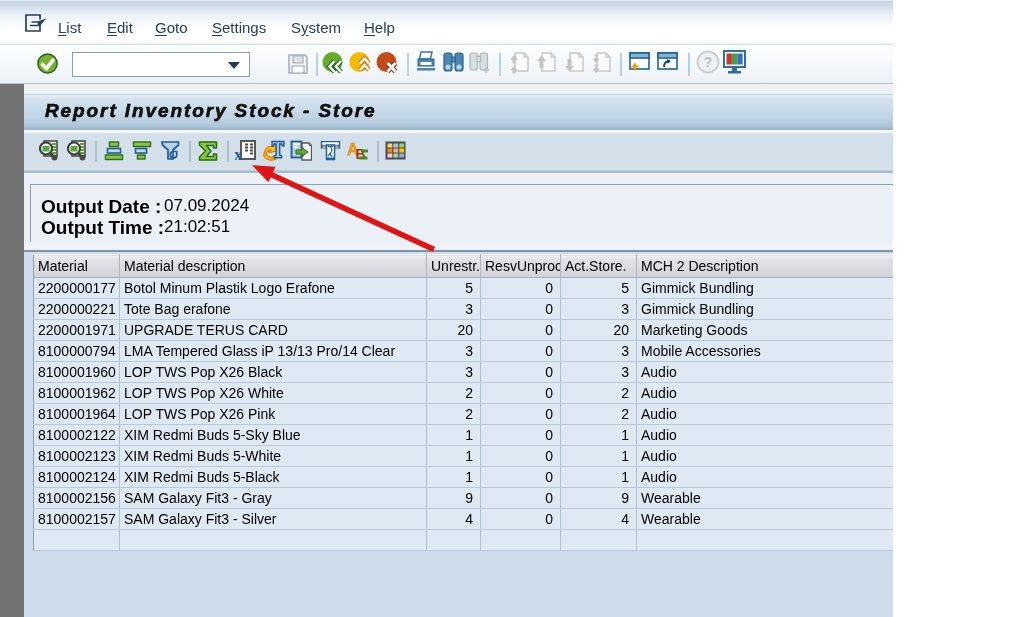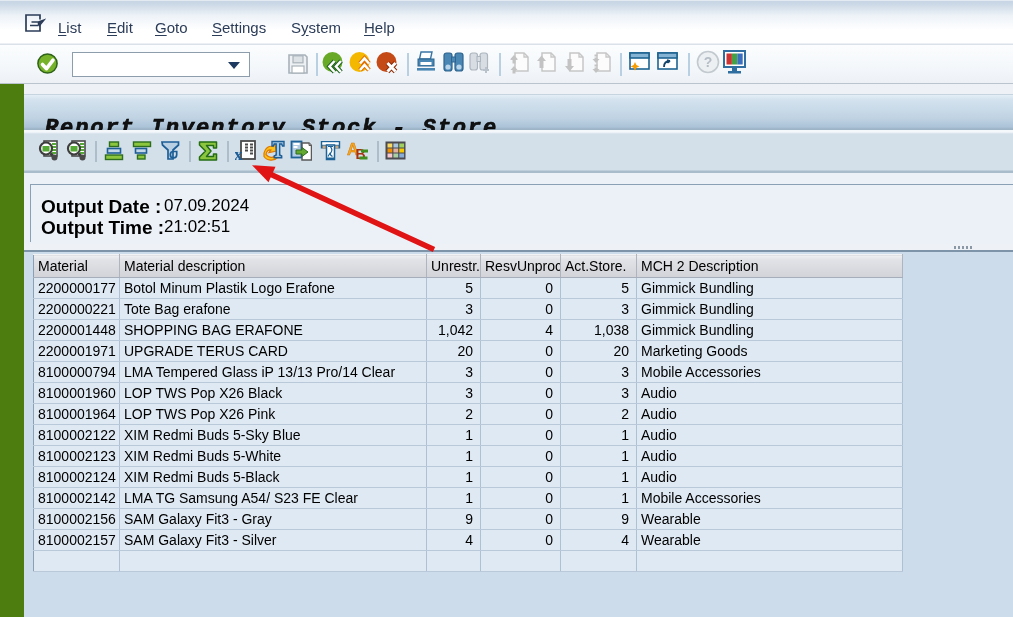--- a/index.html
+++ b/index.html
@@ -1,18 +1,18 @@
 <!DOCTYPE html>
 <html><head>
 <meta charset="utf-8">
 <style>
 * { margin:0; padding:0; box-sizing:border-box; }
 html,body { width:1013px; height:617px; }
-#root { position:relative; width:1013px; height:617px; overflow:hidden;
-  background:#4d7c0f; font-family:"Liberation Sans", sans-serif; }
+#root { position:relative; width:893px; height:617px; overflow:hidden;
+  background:#737373; font-family:"Liberation Sans", sans-serif; }
 .abs { position:absolute; }
 
 
 #menubar { left:0; top:0; width:1013px; height:45px;
   background:linear-gradient(180deg,#ffffff 0px,#c7d5e4 1px,#cbd8e6 4px,#eef3f8 16px,#ffffff 30px,#ffffff 43px,#dbe1e8 44px,#dbe1e8 45px); }
 .mi { position:absolute; top:19px; font-size:15px; color:#2b3c58; }
 .mi u { text-decoration:underline; text-underline-offset:2px; }
 
 
 #toolbar { left:0; top:45px; width:1013px; height:39px; background:linear-gradient(180deg,#fbfdfe 0px,#f5f8fb 20px,#edf1f6 38px);
@@ -20,21 +20,21 @@
 #cmdfield { position:absolute; left:72px; top:7px; width:178px; height:25px;
   background:#ffffff; border:1px solid #8e9dac; }
 #cmdarrow { position:absolute; left:155px; top:9px; width:0; height:0;
   border-left:6px solid transparent; border-right:6px solid transparent; border-top:7px solid #1e3a60; }
 .tsep { position:absolute; top:8px; width:2px; height:23px; background:#b9cfe2; }
 
 
 #strip84 { left:24px; top:84px; width:989px; height:10px; background:#eef2f7; }
 #titlebar { left:24px; top:94px; width:989px; height:36px;
   background:linear-gradient(180deg,#a9bbca 0px,#e4eef6 1px,#d3e2ee 6px,#c0d3e3 24px,#abc3d8 33px,#9db3c6 35px,#9db3c6 36px); }
-#titlebar span { position:absolute; left:21px; top:22px; font-size:22px; font-weight:bold; font-style:italic; color:#111; letter-spacing:1.9px;font-family:Liberation Mono, monospace; -webkit-text-stroke:0.6px #000; }
+#titlebar span { position:absolute; left:21px; top:6px; font-size:19px; font-weight:bold; font-style:italic; color:#111; letter-spacing:1.9px; -webkit-text-stroke:0.6px #000; }
 
 
 #appbar { left:24px; top:130px; width:989px; height:43px;
   background:linear-gradient(180deg,#f4f8fb 0px,#f4f8fb 2px,#d3dfe9 4px,#d3dfe9 40px,#a8bccb 41px,#a8bccb 43px); }
 .asep { position:absolute; top:11px; width:2px; height:21px; background:#aebdca; }
 
 
 #outpanel { left:24px; top:173px; width:989px; height:71px; background:#ecf1f7; }
 #outbox { position:absolute; left:6px; top:11px; width:990px; height:58px;
   border-top:1px solid #8aa0b4; border-left:1px solid #8aa0b4; }
@@ -341,28 +341,20 @@
           </tr>
       <tr>
             <td>2200000221</td>
             <td>Tote Bag erafone</td>
             <td class="n">3</td>
             <td class="n">0</td>
             <td class="n">3</td>
             <td>Gimmick Bundling</td>
           </tr>
       <tr>
-            <td>2200001448</td>
-            <td>SHOPPING BAG ERAFONE</td>
-            <td class="n">1,042</td>
-            <td class="n">4</td>
-            <td class="n">1,038</td>
-            <td>Gimmick Bundling</td>
-          </tr>
-      <tr>
             <td>2200001971</td>
             <td>UPGRADE TERUS CARD</td>
             <td class="n">20</td>
             <td class="n">0</td>
             <td class="n">20</td>
             <td>Marketing Goods</td>
           </tr>
       <tr>
             <td>8100000794</td>
             <td>LMA Tempered Glass iP 13/13 Pro/14 Clear</td>
@@ -373,20 +365,28 @@
           </tr>
       <tr>
             <td>8100001960</td>
             <td>LOP TWS Pop X26 Black</td>
             <td class="n">3</td>
             <td class="n">0</td>
             <td class="n">3</td>
             <td>Audio</td>
           </tr>
       <tr>
+            <td>8100001962</td>
+            <td>LOP TWS Pop X26 White</td>
+            <td class="n">2</td>
+            <td class="n">0</td>
+            <td class="n">2</td>
+            <td>Audio</td>
+          </tr>
+      <tr>
             <td>8100001964</td>
             <td>LOP TWS Pop X26 Pink</td>
             <td class="n">2</td>
             <td class="n">0</td>
             <td class="n">2</td>
             <td>Audio</td>
           </tr>
       <tr>
             <td>8100002122</td>
             <td>XIM Redmi Buds 5-Sky Blue</td>
@@ -403,28 +403,20 @@
             <td class="n">1</td>
             <td>Audio</td>
           </tr>
       <tr>
             <td>8100002124</td>
             <td>XIM Redmi Buds 5-Black</td>
             <td class="n">1</td>
             <td class="n">0</td>
             <td class="n">1</td>
             <td>Audio</td>
-          </tr>
-      <tr>
-            <td>8100002142</td>
-            <td>LMA TG Samsung A54/ S23 FE Clear</td>
-            <td class="n">1</td>
-            <td class="n">0</td>
-            <td class="n">1</td>
-            <td>Mobile Accessories</td>
           </tr>
       <tr>
             <td>8100002156</td>
             <td>SAM Galaxy Fit3 - Gray</td>
             <td class="n">9</td>
             <td class="n">0</td>
             <td class="n">9</td>
             <td>Wearable</td>
           </tr>
       <tr>

